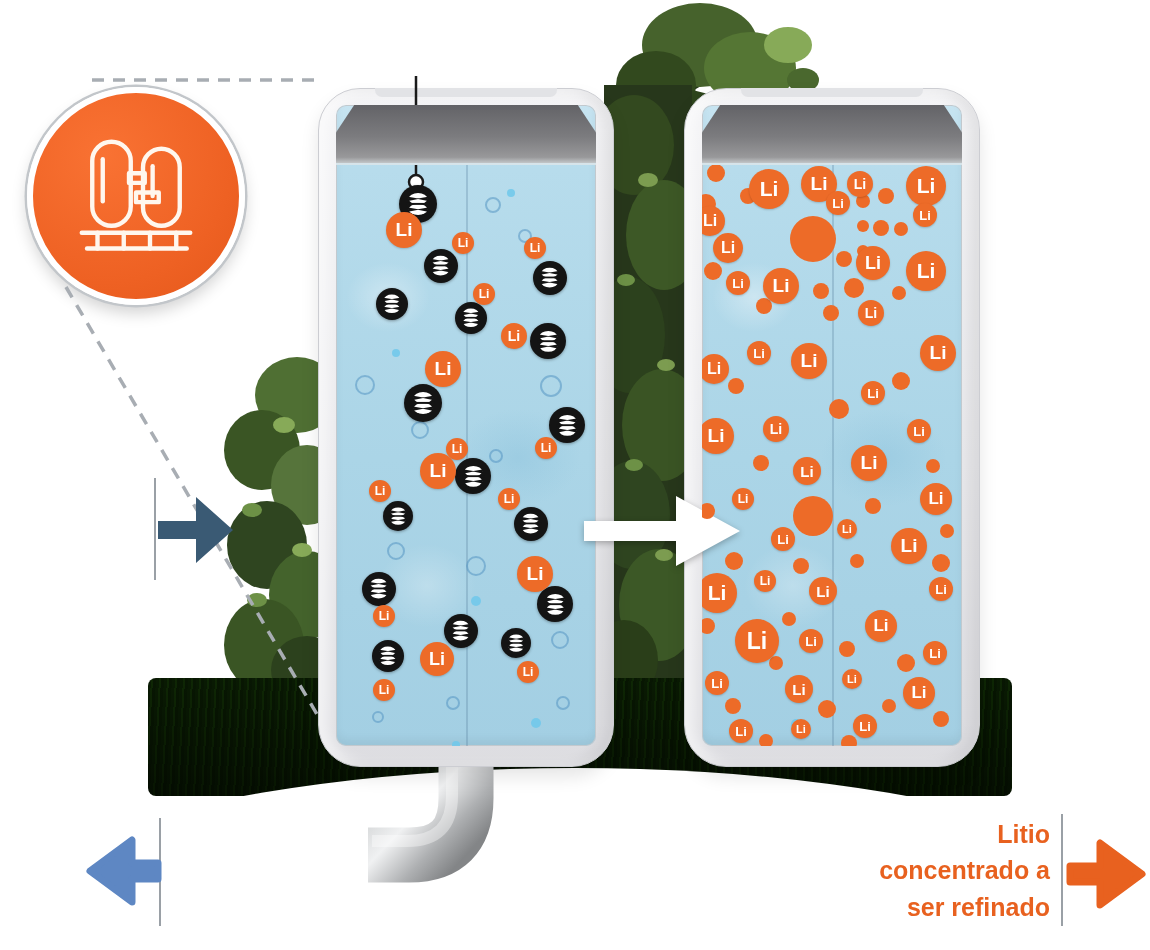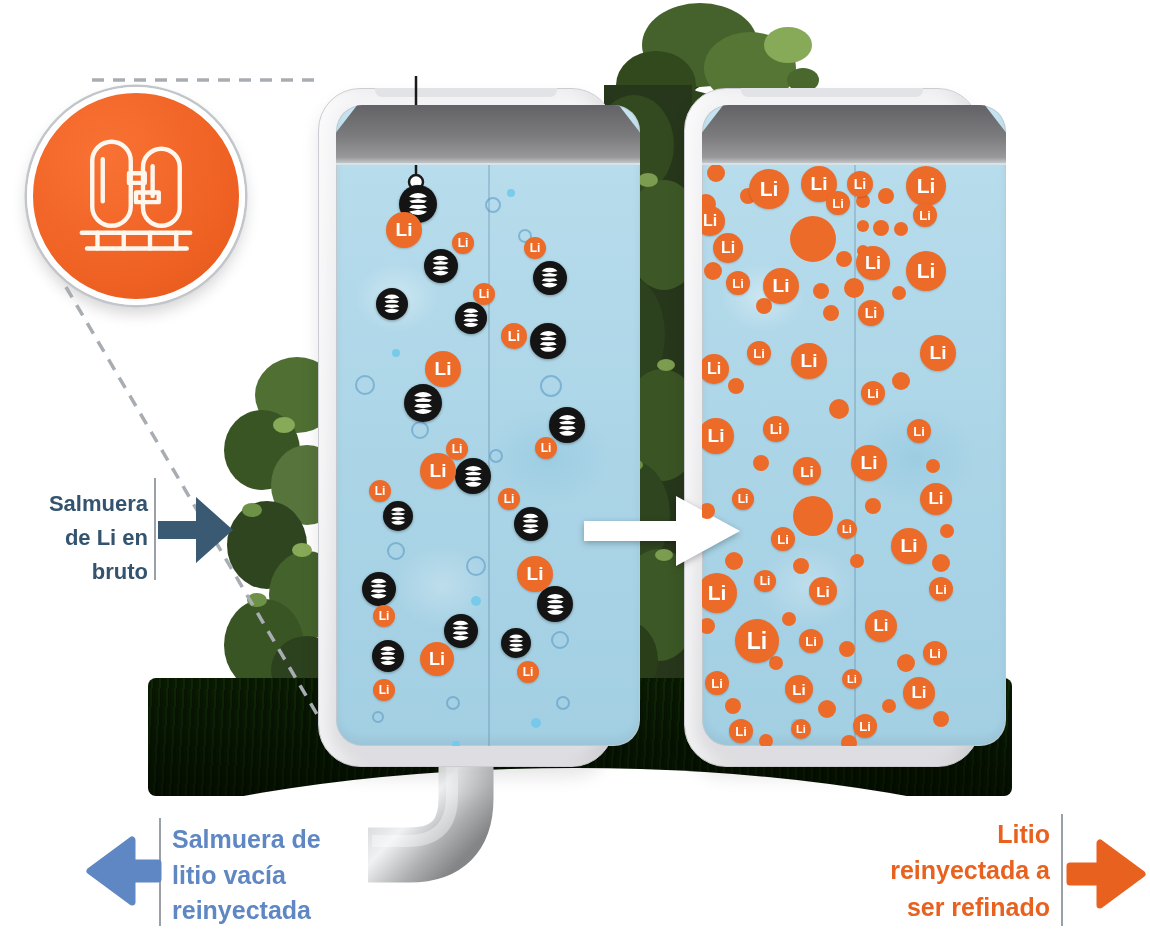--- a/index.html
+++ b/index.html
@@ -30,21 +30,21 @@
   
   .pipes{position:absolute;left:0;top:0;}
 
   
   .tank{position:absolute;width:294px;height:677px;border-radius:42px;
     background:linear-gradient(180deg,#f4f4f6 0%,#e9e9ec 55%,#dddde1 100%);
     border:1px solid #cccdd2;
     box-shadow:inset -10px 0 14px rgba(0,0,0,.07), inset 10px 0 14px rgba(255,255,255,.6), 0 10px 18px rgba(0,0,0,.10);}
   .tank::after{content:"";position:absolute;left:19%;top:-1px;width:62%;height:9px;
     background:#e2e3e6;border-radius:0 0 7px 7px;}
-  .tank-inner{position:absolute;left:17px;top:16px;width:304px;height:641px;border-radius:26px;
+  .tank-inner{position:absolute;left:17px;top:16px;width:260px;height:641px;border-radius:10px;
     overflow:hidden;
     background:
       radial-gradient(60px 50px at 20% 30%, rgba(255,255,255,.35), rgba(255,255,255,0) 70%),
       radial-gradient(90px 70px at 70% 55%, rgba(125,185,215,.30), rgba(125,185,215,0) 70%),
       radial-gradient(70px 60px at 35% 75%, rgba(255,255,255,.25), rgba(255,255,255,0) 70%),
       linear-gradient(180deg,#c7e4f1 0%,#b7dcec 10%,#abd5e7 55%,#a3cfe3 100%);
     box-shadow:inset 0 0 0 1px #c2c9ce, inset 0 -6px 10px rgba(0,0,0,.06);}
   .tank-inner::after{content:"";position:absolute;left:50%;top:58px;bottom:0;width:2px;
     background:rgba(90,130,160,.30);}
   .headspace{position:absolute;left:0;top:0;width:100%;height:58px;
@@ -494,24 +494,18 @@
     <line class="sep" x1="160" y1="818" x2="160" y2="926"></line>
     <line class="sep" x1="1062" y1="814" x2="1062" y2="926"></line>
     <line class="ptr" x1="416" y1="76" x2="416" y2="175"></line>
     <circle class="ptr-dot" cx="416" cy="182" r="7"></circle>
     <polygon class="arrow-navy" points="158,521 196,521 196,497 233,530 196,563 196,539 158,539"></polygon>
     <polygon class="arrow-white" points="584,521 676,521 676,496 740,531 676,566 676,541 584,541"></polygon>
     <polygon class="arrow-blue" points="90,871 132,840 132,863 158,863 158,879 132,879 132,902"></polygon>
     <polygon class="arrow-orange" points="1142,874 1100,843 1100,866 1070,866 1070,882 1100,882 1100,905"></polygon>
   </svg>
 
-  <div class="abs lbl-inflow multiline">Salmuera
-de Li en
-bruto</div>
-  <div class="abs lbl-out-left multiline">Salmuera de
-litio vacía
-reinyectada</div>
   <div class="abs lbl-out-right multiline">Litio
-reinyectada a
+concentrado a
 ser refinado</div>
 
 
 </div>
 
 </body></html>

